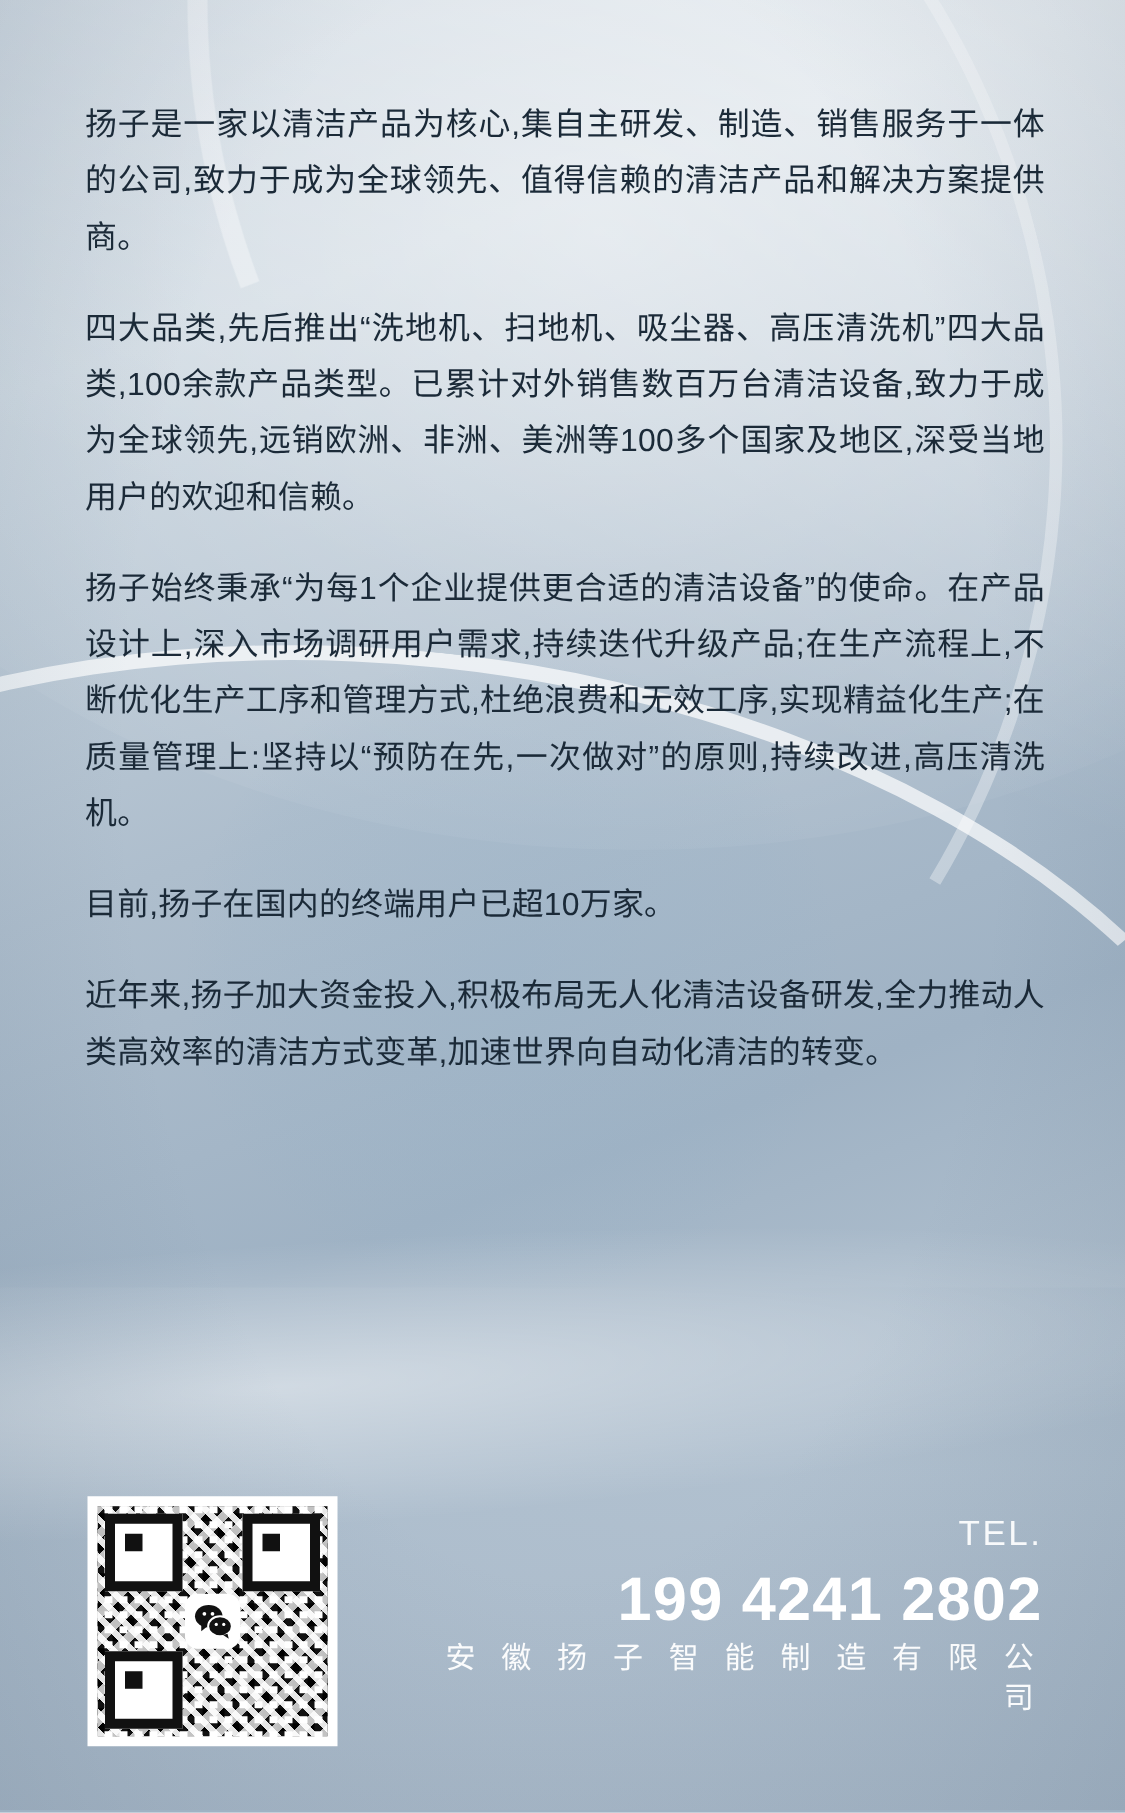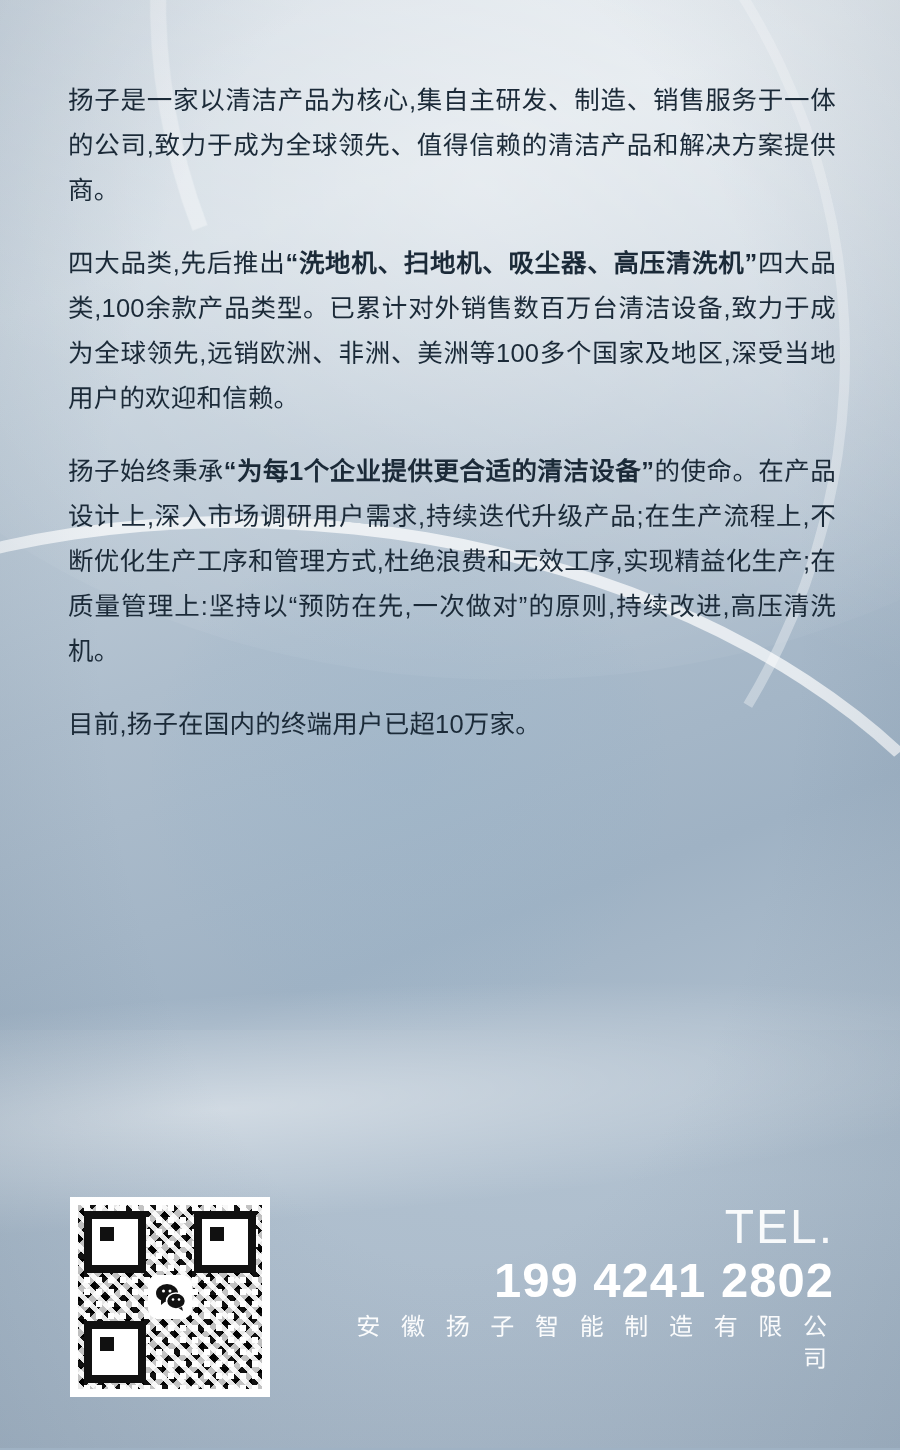--- a/index.html
+++ b/index.html
@@ -120,21 +120,21 @@
     font-size: 25.5px;
     line-height: 45px;
     letter-spacing: 0.2px;
   }
   .para {
     margin: 0 0 28px 0;
     text-align: justify;
     text-justify: inter-ideograph;
   }
   .para:last-child { margin-bottom: 0; }
-  .para b { font-weight: 700; }
+  .para b { font-weight: 400; }
 
   
   .qr {
     position: absolute;
     left: 70px;
     top: 1197px;
     width: 200px;
     height: 200px;
     background: #ffffff;
     padding: 8px;
@@ -192,21 +192,21 @@
 
   .contact {
     position: absolute;
     right: 66px;
     top: 1205px;
     width: 480px;
     text-align: right;
     color: #ffffff;
   }
   .tel-label {
-    font-size: 48px;
+    font-size: 28px;
     letter-spacing: 2px;
     color: rgba(255,255,255,0.92);
     line-height: 44px;
   }
   .tel-number {
     font-size: 49px;
     font-weight: 700;
     letter-spacing: 1px;
     line-height: 62px;
     margin-top: 0;
@@ -231,20 +231,21 @@
   <div class="swoosh3"></div>
   <div class="bottom-band"></div>
   <div class="bottom-sheen"></div>
   <div class="vignette"></div>
 
   <div class="content">
     <p class="para"><span>扬子是一家以清洁产品为核心,集自主研发、制造、销售服务于一体的公司,致力于成为全球领先、值得信赖的清洁产品和解决方案提供商。</span></p>
     <p class="para"><span>四大品类,先后推出</span><b>“洗地机、扫地机、吸尘器、高压清洗机”</b><span>四大品类,100余款产品类型。已累计对外销售数百万台清洁设备,致力于成为全球领先,远销欧洲、非洲、美洲等100多个国家及地区,深受当地用户的欢迎和信赖。</span></p>
     <p class="para"><span>扬子始终秉承</span><b>“为每1个企业提供更合适的清洁设备”</b><span>的使命。在产品设计上,深入市场调研用户需求,持续迭代升级产品;在生产流程上,不断优化生产工序和管理方式,杜绝浪费和无效工序,实现精益化生产;在质量管理上:坚持以“预防在先,一次做对”的原则,持续改进,高压清洗机。</span></p>
     <p class="para"><span>目前,扬子在国内的终端用户已超10万家。</span></p>
+    <p class="para"><span>近年来,扬子加大资金投入,积极布局无人化清洁设备研发,全力推动人类高效率的清洁方式变革,</span><b>加速世界向自动化清洁的转变。</b></p>
   </div>
 
   <div class="qr">
     <div class="qr-canvas">
       <div class="qr-noise"></div>
       <div class="qr-eye tl"></div>
       <div class="qr-eye tr"></div>
       <div class="qr-eye bl"></div>
       <div class="qr-logo">
         <svg width="34" height="34" viewBox="0 0 34 34" aria-hidden="true">

